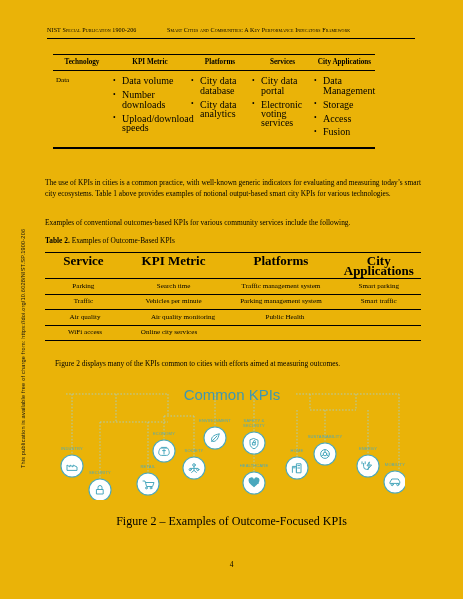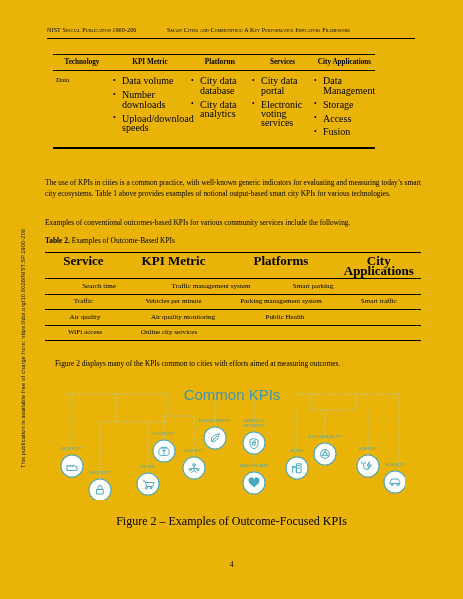--- a/index.html
+++ b/index.html
@@ -230,20 +230,21 @@
     <div class="hline-thick"></div>
     <div class="t2-row t2-head">
       <div class="d1">Service</div>
       <div class="d2">KPI Metric</div>
       <div class="d3">Platforms</div>
       <div class="d4">City Applications</div>
     </div>
     <div class="hline-thick"></div>
 
     <div class="t2-row">
+      <div class="d1">Parking</div>
       <div class="d2">Search time</div>
       <div class="d3">Traffic management system</div>
       <div class="d4">Smart parking</div>
     </div>
     <div class="hline"></div>
 
     <div class="t2-row">
       <div class="d1">Traffic</div>
       <div class="d2">Vehicles per minute</div>
       <div class="d3">Parking management system</div>

